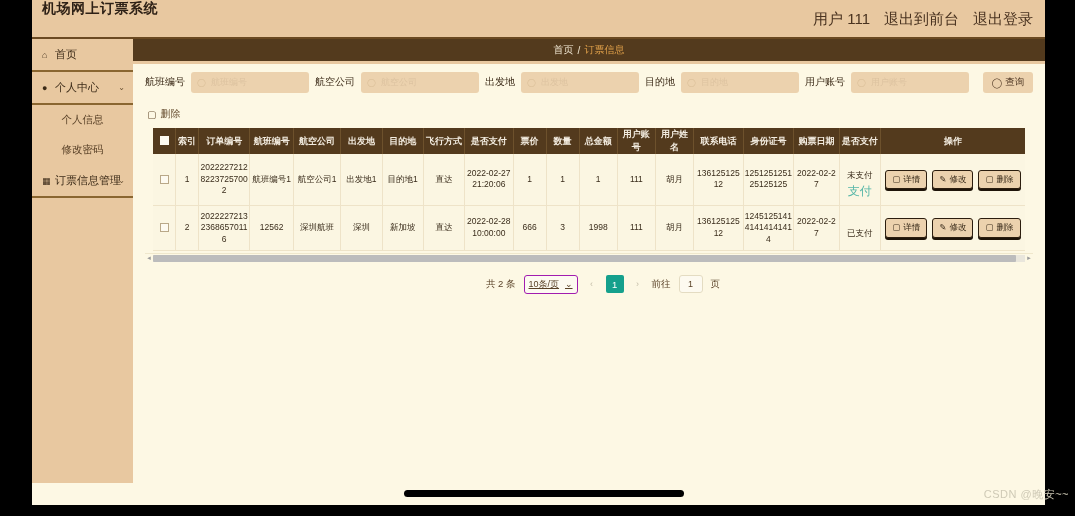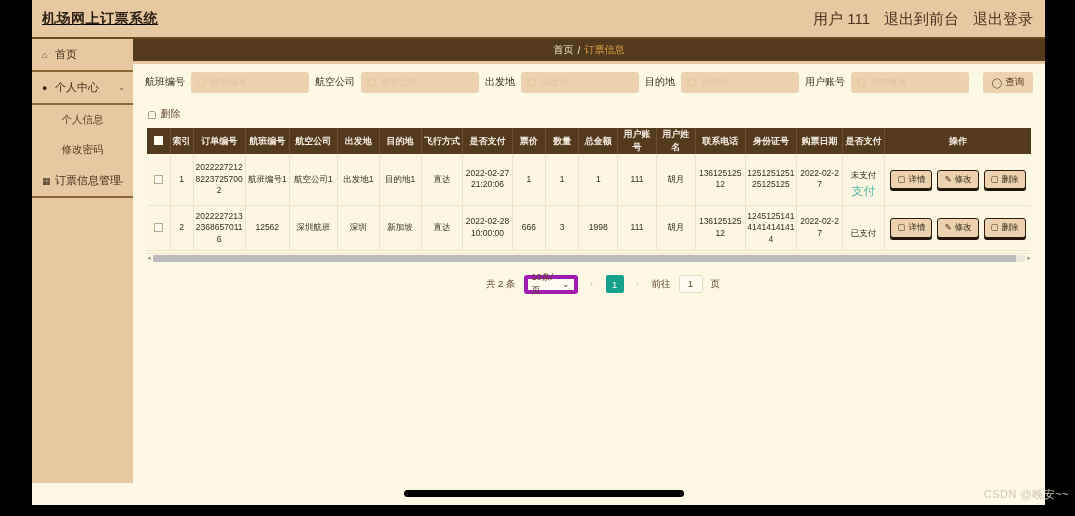--- a/index.html
+++ b/index.html
@@ -16,23 +16,22 @@
     width: 1013px; height: 505px;
     background: #fdf8e4;
     overflow: hidden;
   }
 
   
   .topbar {
     height: 39px;
     background: #e8c8a0;
     border-bottom: 2px solid #6b4a22;
-    display: flex; align-items: center;
+    display: flex; align-items: flex-start;
     position: relative;
-    text-decoration: underline;
   }
   .brand {
     margin-left: 10px;
     font-size: 14px; font-weight: bold;
     color: #2e2116; letter-spacing: .5px;
   }
   .topright {
     position: absolute; right: 12px; top: 50%;
     transform: translateY(-50%);
     display: flex; gap: 14px; align-items: center;
@@ -114,21 +113,21 @@
   .toolbar {
     height: 28px; display:flex; align-items:center;
     padding: 0 14px;
   }
   .tool-del {
     display:flex; align-items:center; gap:4px;
     font-size: 10px; color: #6b5335; cursor: pointer;
   }
 
   
-  .tablewrap { padding: 0 14px; }
+  .tablewrap { padding: 0 20px; }
   table { border-collapse: collapse; width: 100%; table-layout: fixed; }
   thead th {
     background: #533a1d; color: #f3ece0;
     font-size: 9px; font-weight: bold;
     height: 22px;
     border-right: 1px solid #6d512c;
     text-align: center;
     padding: 0 1px;
   }
   thead th:last-child { border-right: none; }
@@ -180,24 +179,24 @@
   .tscroll .thumb { width: 99%; height: 7px; background: #bcbcbc; border-radius: 1px;}
 
   
   .pager {
     display:flex; align-items:center; justify-content:center;
     gap: 8px; height: 36px; margin-top: 4px; padding-left: 28px;
   }
   .pg-total { font-size: 9.5px; color: #5a4228; }
   .pg-size {
     width: 54px; height: 19px; background: #fdfaf0;
-    border: 4px solid #a21caf; border-radius: 3px;
+    border: 1px solid #a21caf; border-radius: 3px;
     display:flex; align-items:center; justify-content:space-between;
     padding: 0 4px;
-    font-size: 9px; color: #5a4228; cursor: pointer;
+    font-size: 9px; color: #5a4228; cursor: pointer; text-decoration: underline;
   }
   .pg-arrow { font-size: 9px; color: #c3bda8; width: 12px; text-align:center; cursor:pointer;}
   .pg-num {
     width: 18px; height: 18px; background: #15a08c; color: #fff;
     font-size: 9.5px; border-radius: 2px;
     display:flex; align-items:center; justify-content:center;
     cursor: pointer;
   }
   .pg-goto { font-size: 9.5px; color: #5a4228; }
   .pg-inp {

